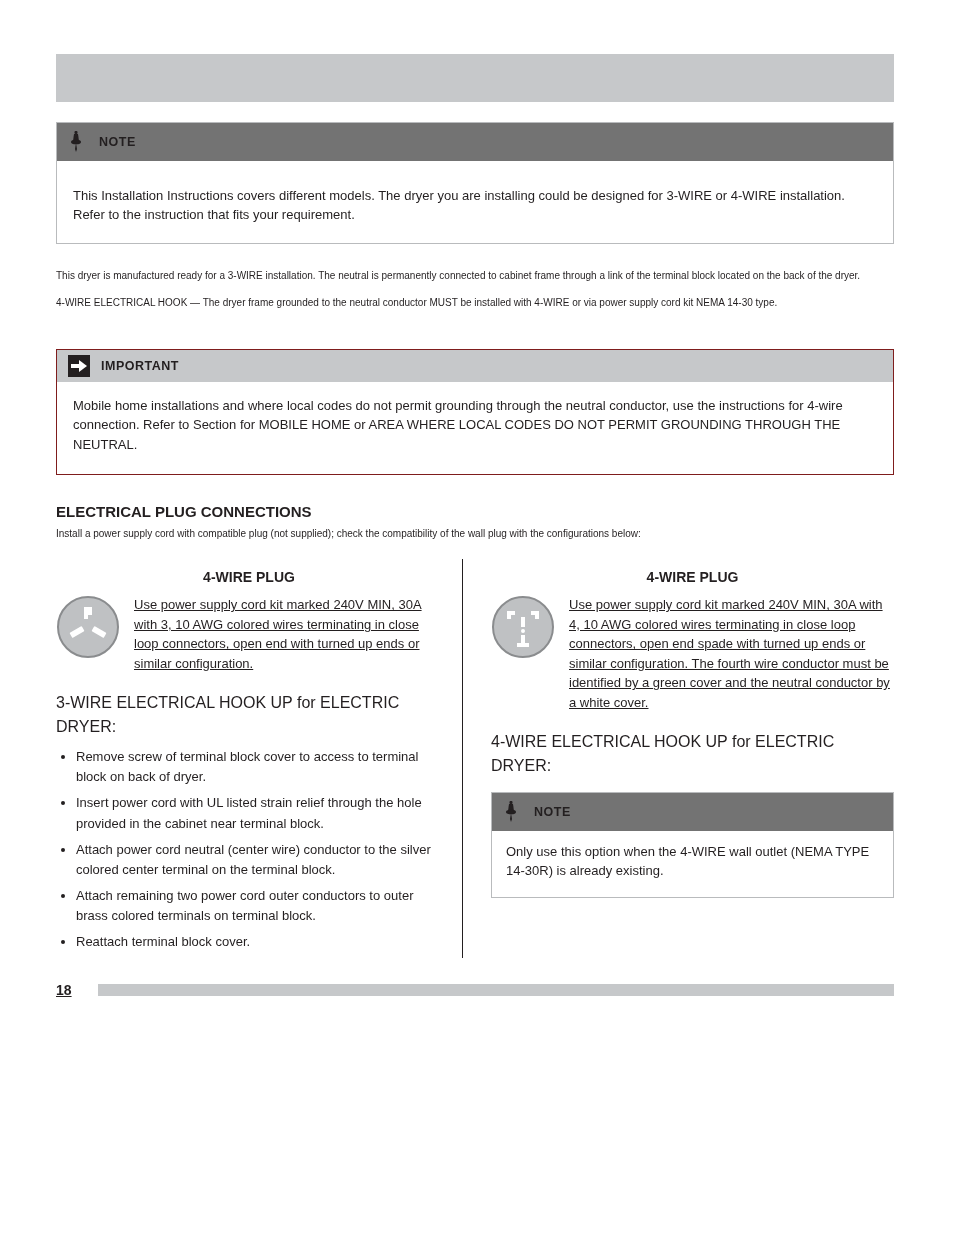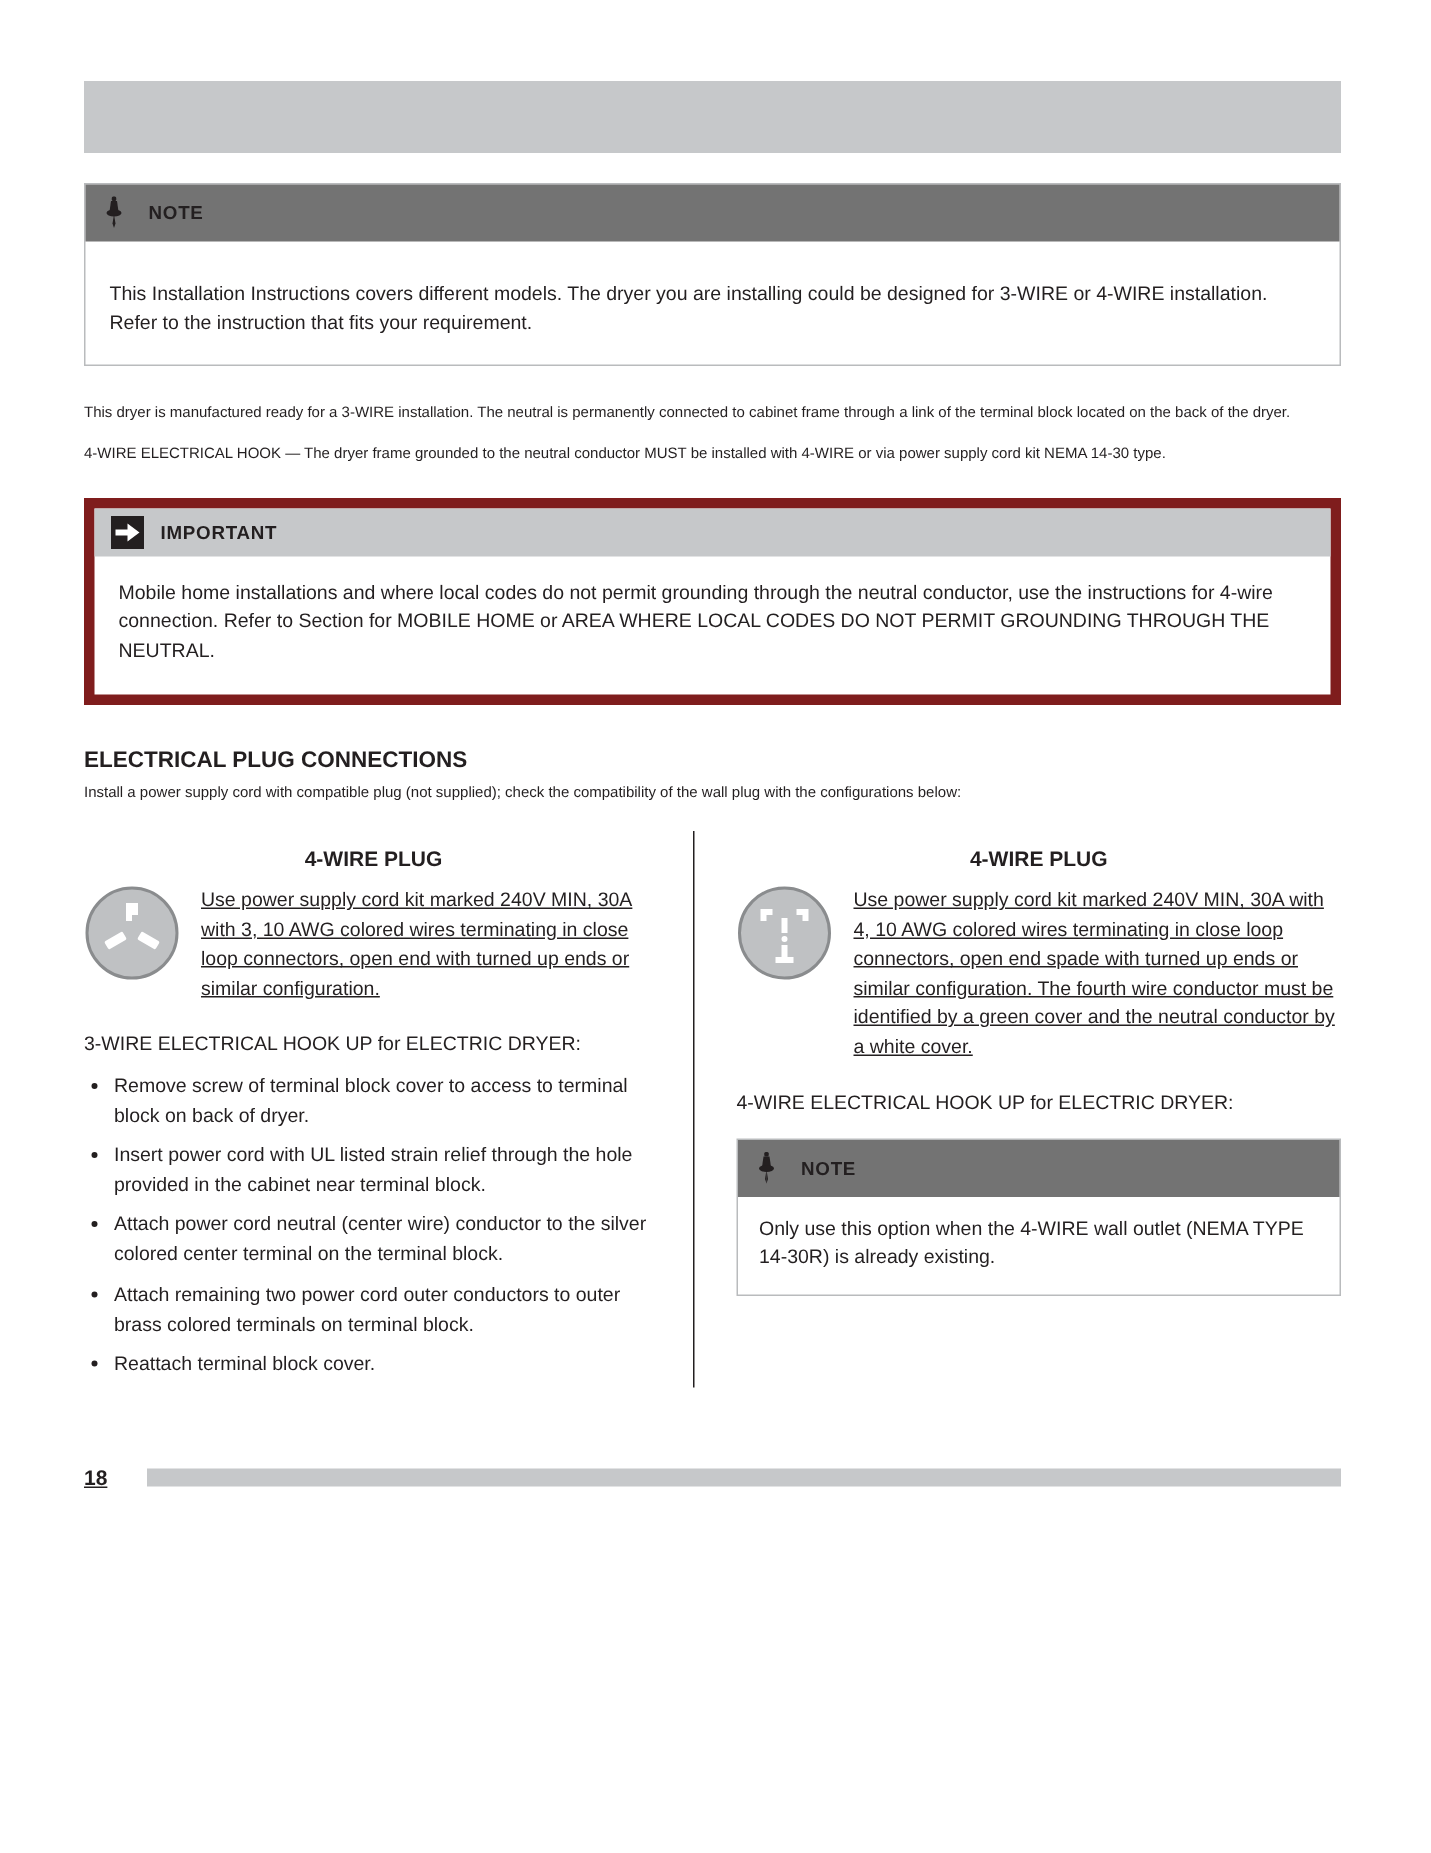--- a/index.html
+++ b/index.html
@@ -5,38 +5,38 @@
   * { box-sizing: border-box; margin: 0; padding: 0; }
   html, body { width: 954px; background: #fff; font-family: Arial, Helvetica, sans-serif; color: #231f20; }
   .page { width: 954px; padding: 54px 60px 40px 56px; position: relative; }
   .banner { background: #c6c8ca; height: 48px; }
   .note-box { border: 1px solid #b9bbbd; margin-top: 20px; }
   .note-head { background: #737373; display: flex; align-items: center; padding: 6px 12px 6px 6px; gap: 10px; min-height: 32px; }
   .note-head .icon-slot { width: 26px; display:flex; justify-content:center; }
   .note-body { padding: 26px 16px 18px 16px; font-size: 13px; line-height: 1.45; }
   .paras { margin-top: 24px; }
   .paras p { font-size: 10px; line-height: 1.5; margin-bottom: 12px; }
-  .imp-box { border: 7px solid #7f1d1d; margin-top: 22px; }
+  .imp-box { border: 1px solid #7f1d1d; margin-top: 39px; }
   .imp-head { background: #c6c8ca; display: flex; align-items: center; padding: 4px 10px; gap: 10px; min-height: 32px; }
   .imp-body { padding: 14px 16px 20px 16px; font-size: 13px; line-height: 1.5; }
   .section-h { margin-top: 28px; font-size: 15px; font-weight: bold; margin-bottom: 6px; }
   .section-p { font-size: 10px; line-height: 1.5; margin-bottom: 18px; }
   .two-col { display: grid; grid-template-columns: 1fr 1fr; column-gap: 24px; }
   .left-col { border-right: 1px solid #231f20; padding-right: 20px; padding-top: 10px; }
   .right-col { padding-left: 4px; padding-top: 10px; }
   .col-h { font-size: 14px; font-weight: bold; margin-bottom: 10px; text-align: center; }
   .plug-row { display: flex; gap: 14px; align-items: flex-start; margin-bottom: 18px; text-decoration: underline; }
   .plug-svg { width: 64px; flex: 0 0 64px; }
   .plug-desc { font-size: 13px; line-height: 1.5; }
-  .lead { font-size: 13px; line-height: 1.5; margin-bottom: 8px; }
+  .lead { font-size: 16px; line-height: 1.5; margin-bottom: 8px; }
   ul.bullets { padding-left: 20px; }
   ul.bullets li { font-size: 13px; line-height: 1.55; margin-bottom: 6px; }
   .note-box.small { margin-top: 14px; }
   .note-box.small .note-body { padding: 12px 14px 16px 14px; }
-  .pagefoot { display:flex; align-items:center; gap: 14px; margin-top: 52px; text-decoration: underline; }
+  .pagefoot { display:flex; align-items:center; gap: 14px; margin-top: 24px; text-decoration: underline; }
   .pagefoot .pn { font-weight: bold; font-size: 14px; width: 28px; }
   .pagefoot .bar { flex: 1; height: 12px; background: #c6c8ca; }
   .head-label { font-size: 12.5px; font-weight: bold; letter-spacing: .5px; }
   
   .pin-icon svg, .arrow-icon svg { display:block; }
 </style>
 </head>
 <body>
 
 <div class="page">

